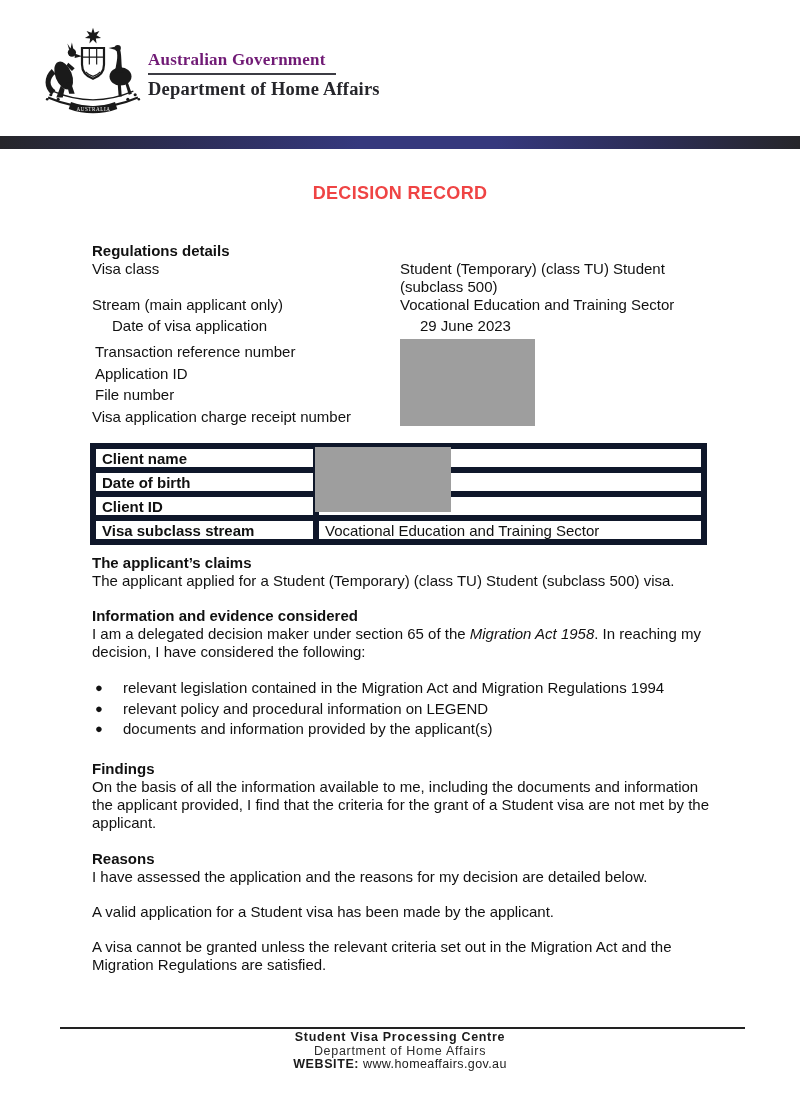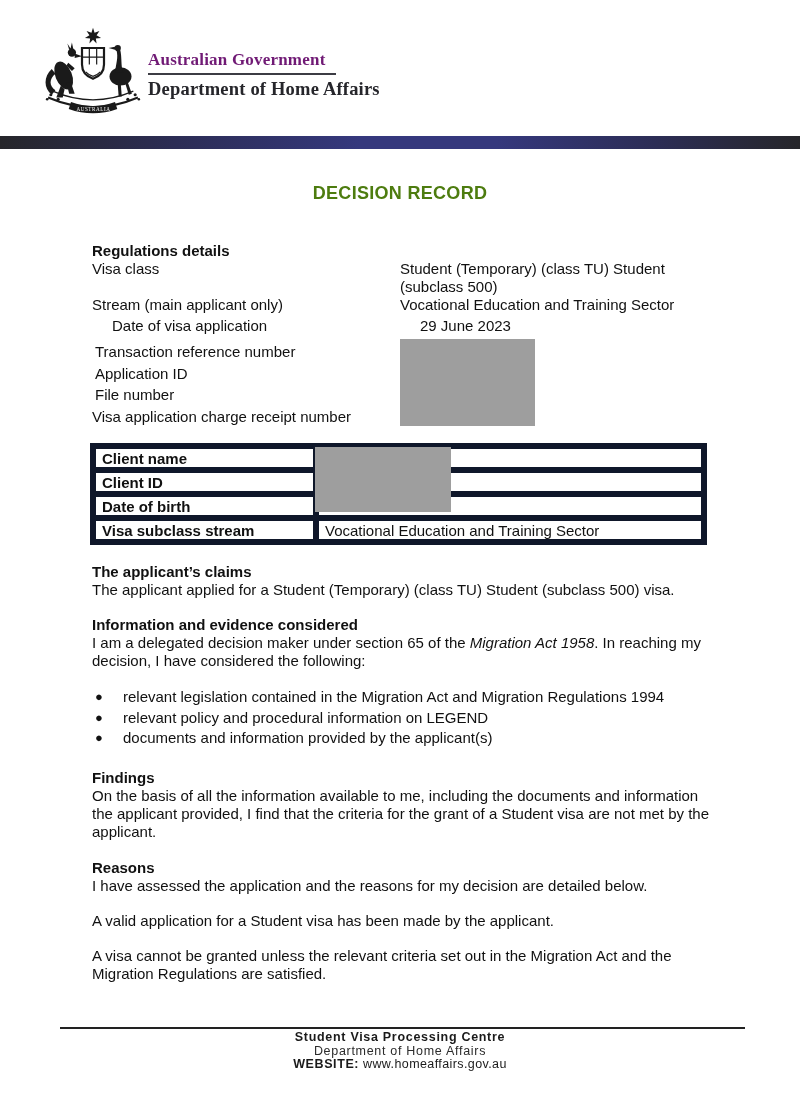--- a/index.html
+++ b/index.html
@@ -21,21 +21,21 @@
     font-size:18.5px;color:#26262b;letter-spacing:.2px;white-space:pre;
   }
   
   .grad-bar{
     position:absolute;left:0;top:136px;width:800px;height:13px;
     background:linear-gradient(90deg,#26262a 0%,#2c2d55 22%,#35387d 45%,#35387d 62%,#2c2d55 82%,#26262a 100%);
   }
   
   .doc-title{
     position:absolute;left:0;top:183px;width:800px;text-align:center;
-    font-size:18px;font-weight:bold;letter-spacing:.3px;color:#4d7c0f;white-space:pre;
+    font-size:18px;font-weight:bold;letter-spacing:.3px;color:#ef4444;white-space:pre;
   }
   
   .app-details{position:absolute;left:92px;top:242px;width:660px;font-size:15px;line-height:18px;}
   .sec-h{font-weight:bold;margin:0;white-space:pre;}
   .det-row{display:flex;}
   .det-label{width:308px;flex:none;white-space:pre;}
   .det-value{white-space:pre;}
   .indent{padding-left:3px;}
   .mt3{margin-top:3px;margin-left:17px;}
   .redacted-group{position:relative;margin-top:6px;}
@@ -50,21 +50,21 @@
     border:6px solid #0f172a;height:24px;box-sizing:border-box;
     padding:0 4px 0 6px;vertical-align:middle;white-space:pre;
   }
   td.c-label{width:223px;font-weight:bold;}
   .table-redaction{
     position:absolute;left:225px;top:4px;width:136px;height:65px;background:#9e9e9e;
   }
   
   .sections{position:absolute;left:92px;top:550px;width:700px;font-size:15px;line-height:18px;}
   .para{margin:0;white-space:pre;}
-  .mt6{margin-top:13px;}
+  .mt6{margin-top:4px;}
   .mt17{margin-top:17px;}
   .mt18{margin-top:18px;}
   .mt20{margin-top:20px;}
   .bullets{margin-top:17px;}
   .bullet-row{display:flex;line-height:20.5px;}
   .bullet-dot{width:28px;flex:none;padding-left:3px;font-size:13px;}
   .bullet-text{white-space:pre;}
   
   .footer-rule{position:absolute;left:60px;top:1027px;width:685px;height:2px;background:#222;}
   .footer{
@@ -163,25 +163,25 @@
   </div>
 
   <div class="client-table-wrap">
     <table class="client">
       <tbody>
         <tr>
           <td class="c-label">Client name</td>
           <td></td>
         </tr>
         <tr>
+          <td class="c-label">Date of birth</td>
+          <td></td>
+        </tr>
+        <tr>
           <td class="c-label">Client ID</td>
-          <td></td>
-        </tr>
-        <tr>
-          <td class="c-label">Date of birth</td>
           <td></td>
         </tr>
         <tr>
           <td class="c-label">Visa subclass stream</td>
           <td>Vocational Education and Training Sector</td>
         </tr>
       </tbody>
     </table>
     <div class="table-redaction"></div>
   </div>

